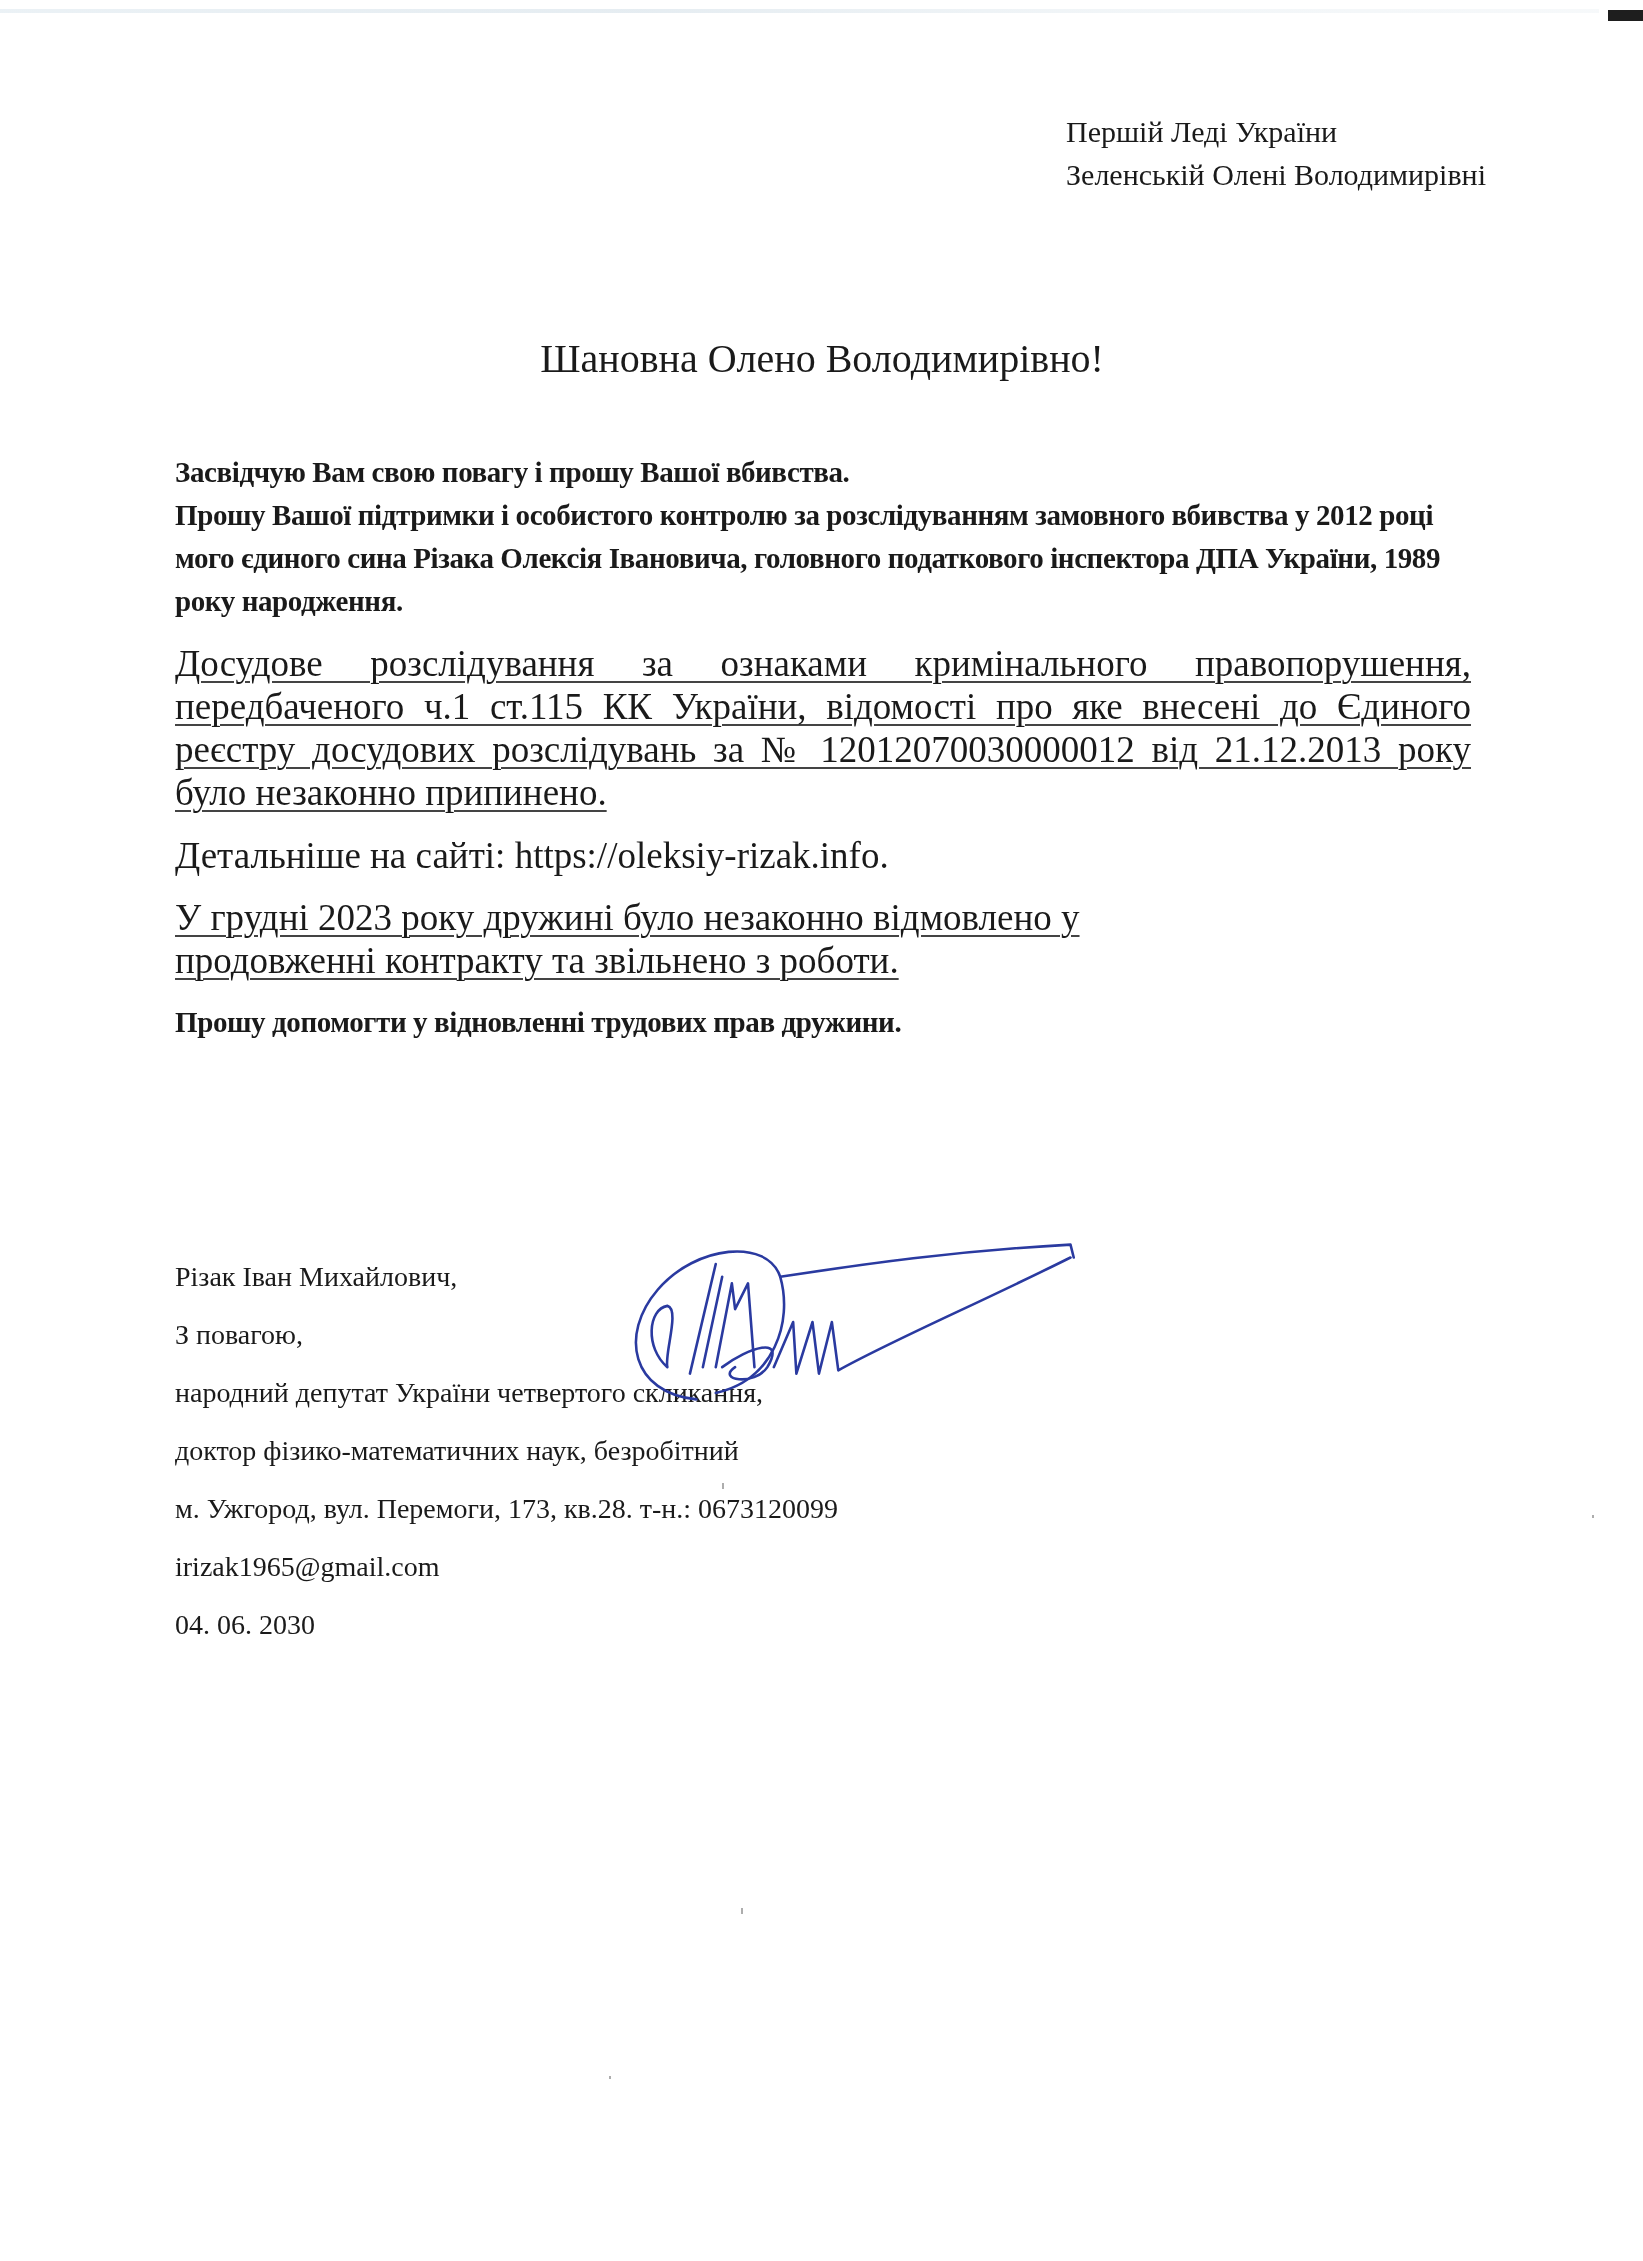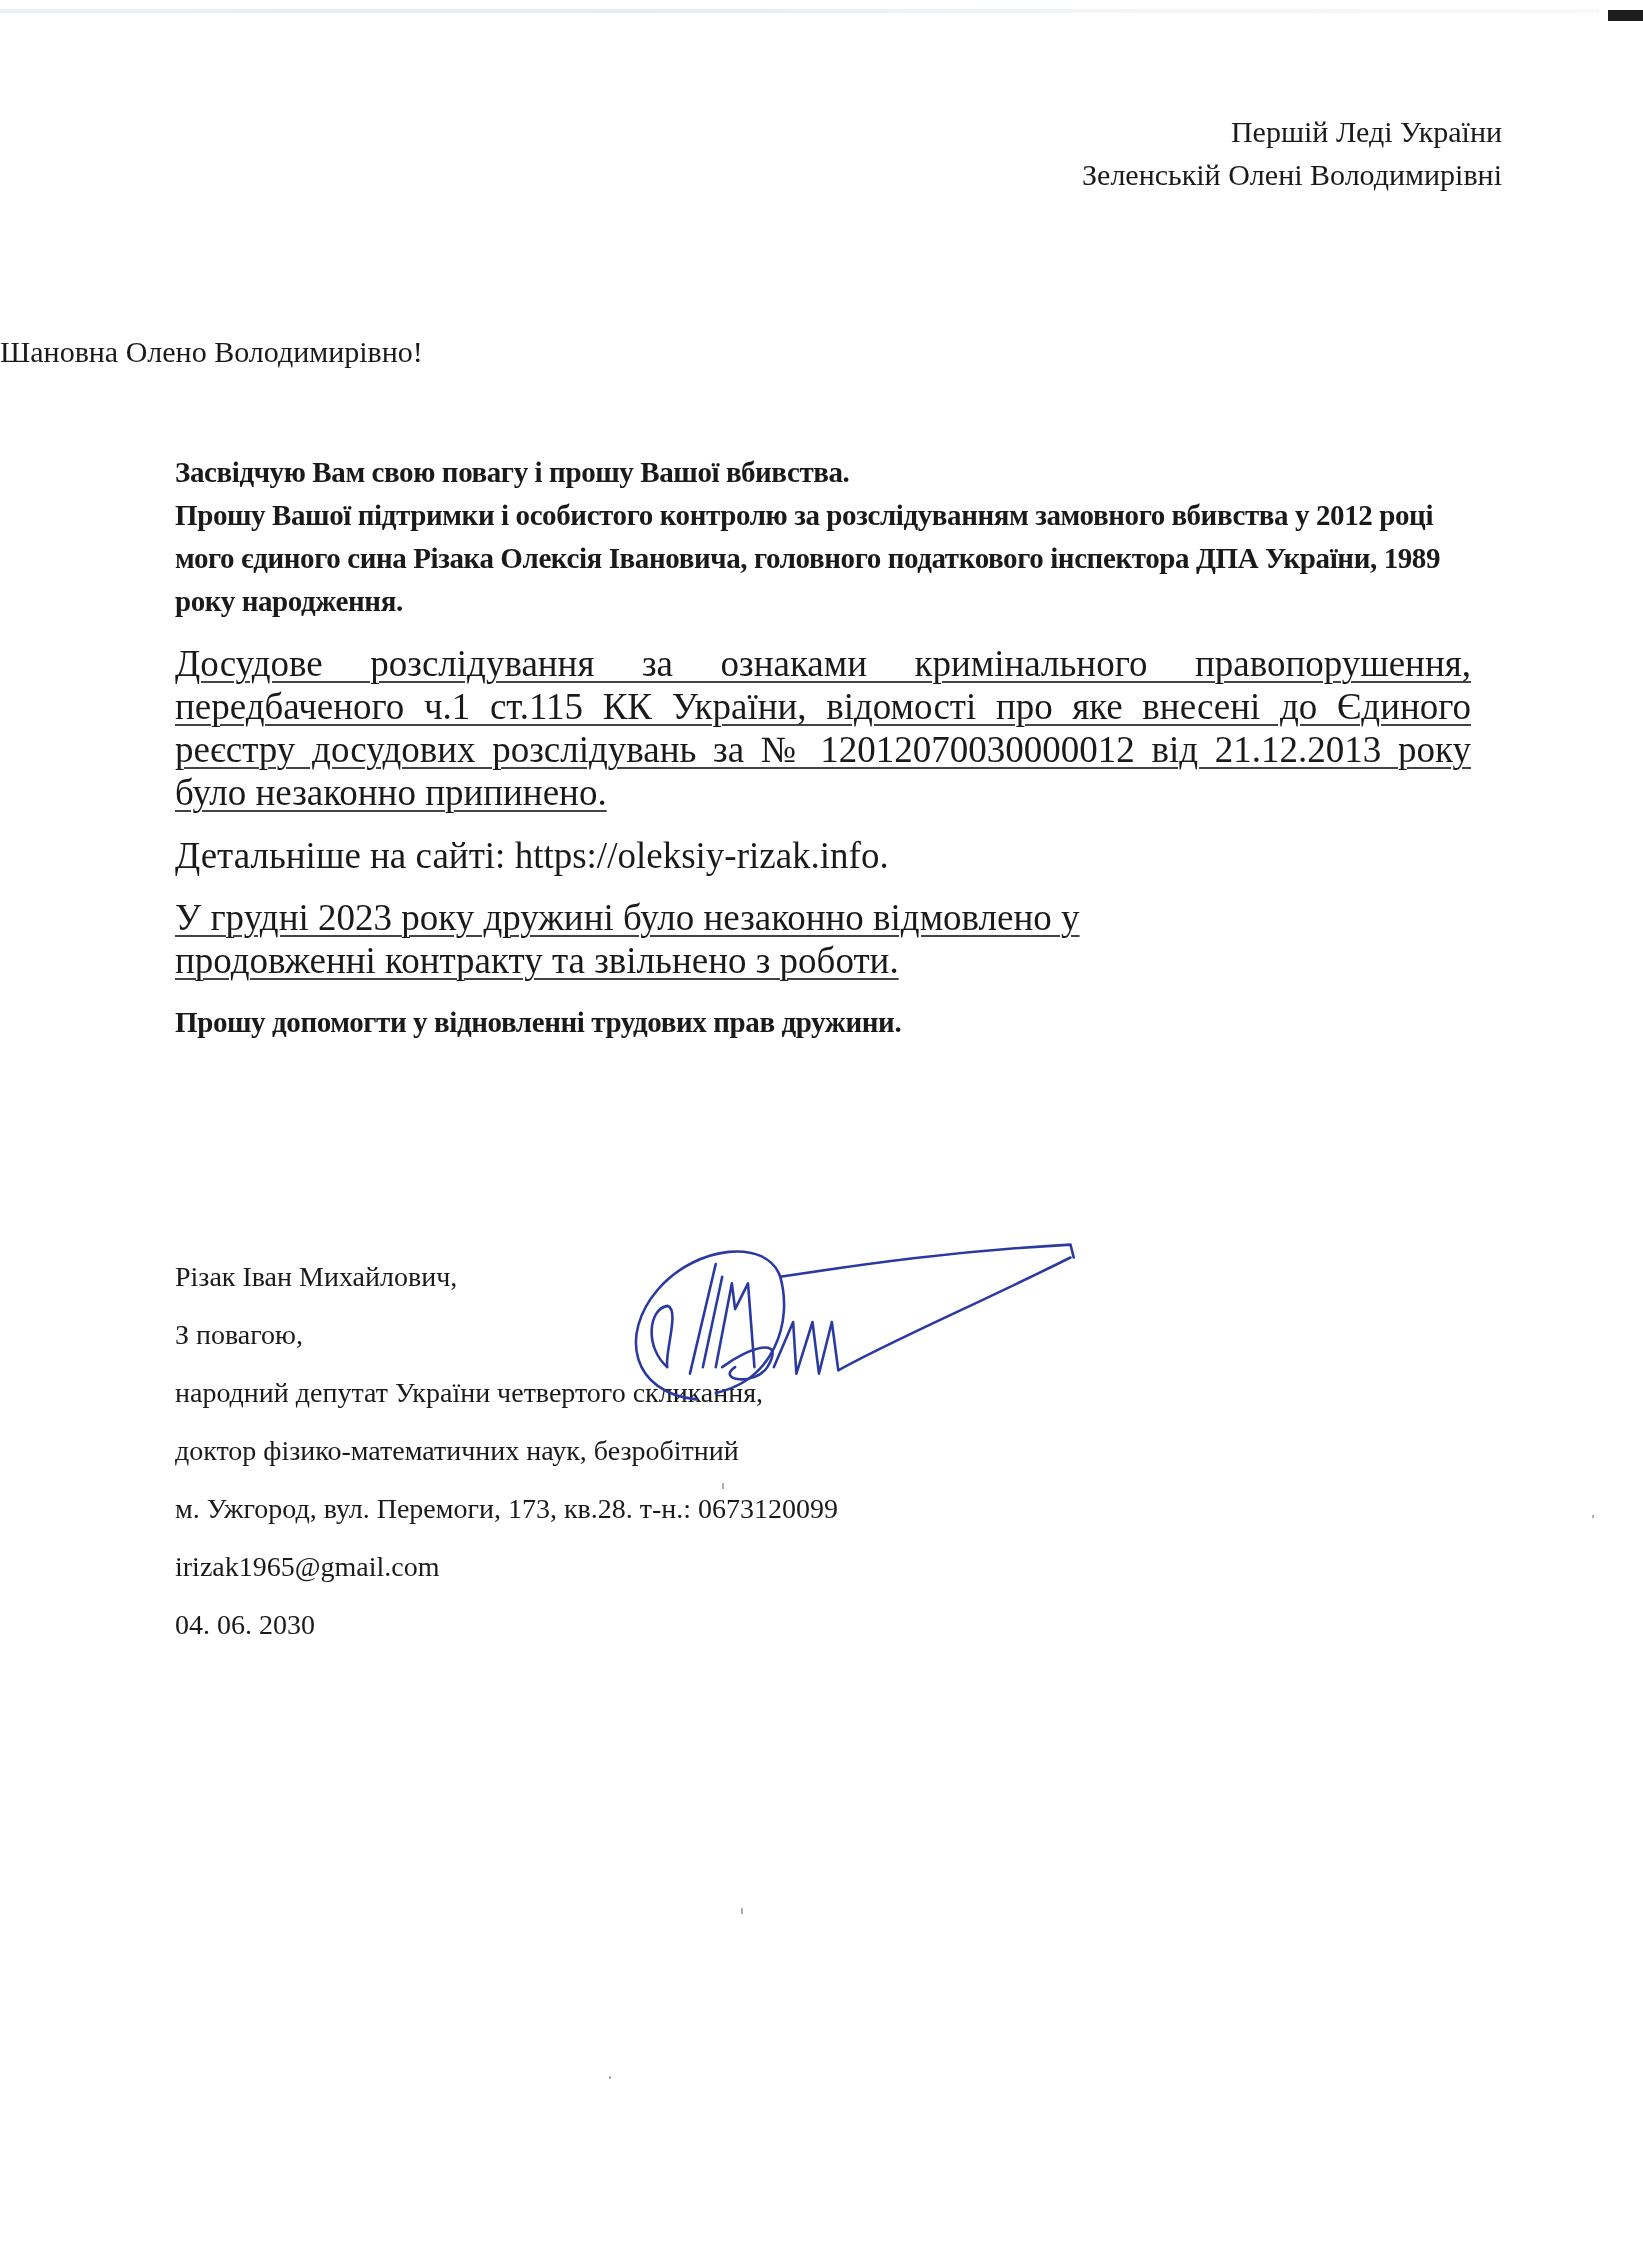--- a/index.html
+++ b/index.html
@@ -10,26 +10,26 @@
   }
   .scan-edge {
     position: absolute; left: 0; top: 9px; width: 1599px; height: 3.9px;
     background: linear-gradient(90deg, #e6eef3 0%, #dfe8ee 40%, #eef3f6 70%, #f4f7f9 100%);
     opacity: 0.8;
   }
   .corner-mark {
     position: absolute; right: 0; top: 10.3px; width: 36px; height: 10.3px; background: #1e1e1e;
   }
   .addressee {
-    position: absolute; right: 142px; top: 110px; text-align: right;
+    position: absolute; right: 158px; top: 110px; 
     font-size: 30px; line-height: 43px;
   }
   .greeting {
-    position: absolute; left: 0; width: 1644px; top: 335px; 
-    font-size: 30px;
+    position: absolute; left: 0; width: 1644px; top: 335px; text-align: center;
+    font-size: 40px;
   }
   .body-block {
     position: absolute; left: 175px; width: 1296px; top: 451px;
   }
   .para { margin: 0 0 19.3px 0; font-size: 37px; line-height: 43px; }
   .bold { font-weight: bold; font-size: 29px; letter-spacing: -0.4px; }
   .justify { text-align: justify; text-align-last: left; }
   .ul { text-decoration: underline; text-decoration-thickness: 1.9px; text-underline-offset: 5.2px; text-decoration-color: #444; }
   .closing {
     position: absolute; left: 175px; top: 1257px; font-size: 28px;

